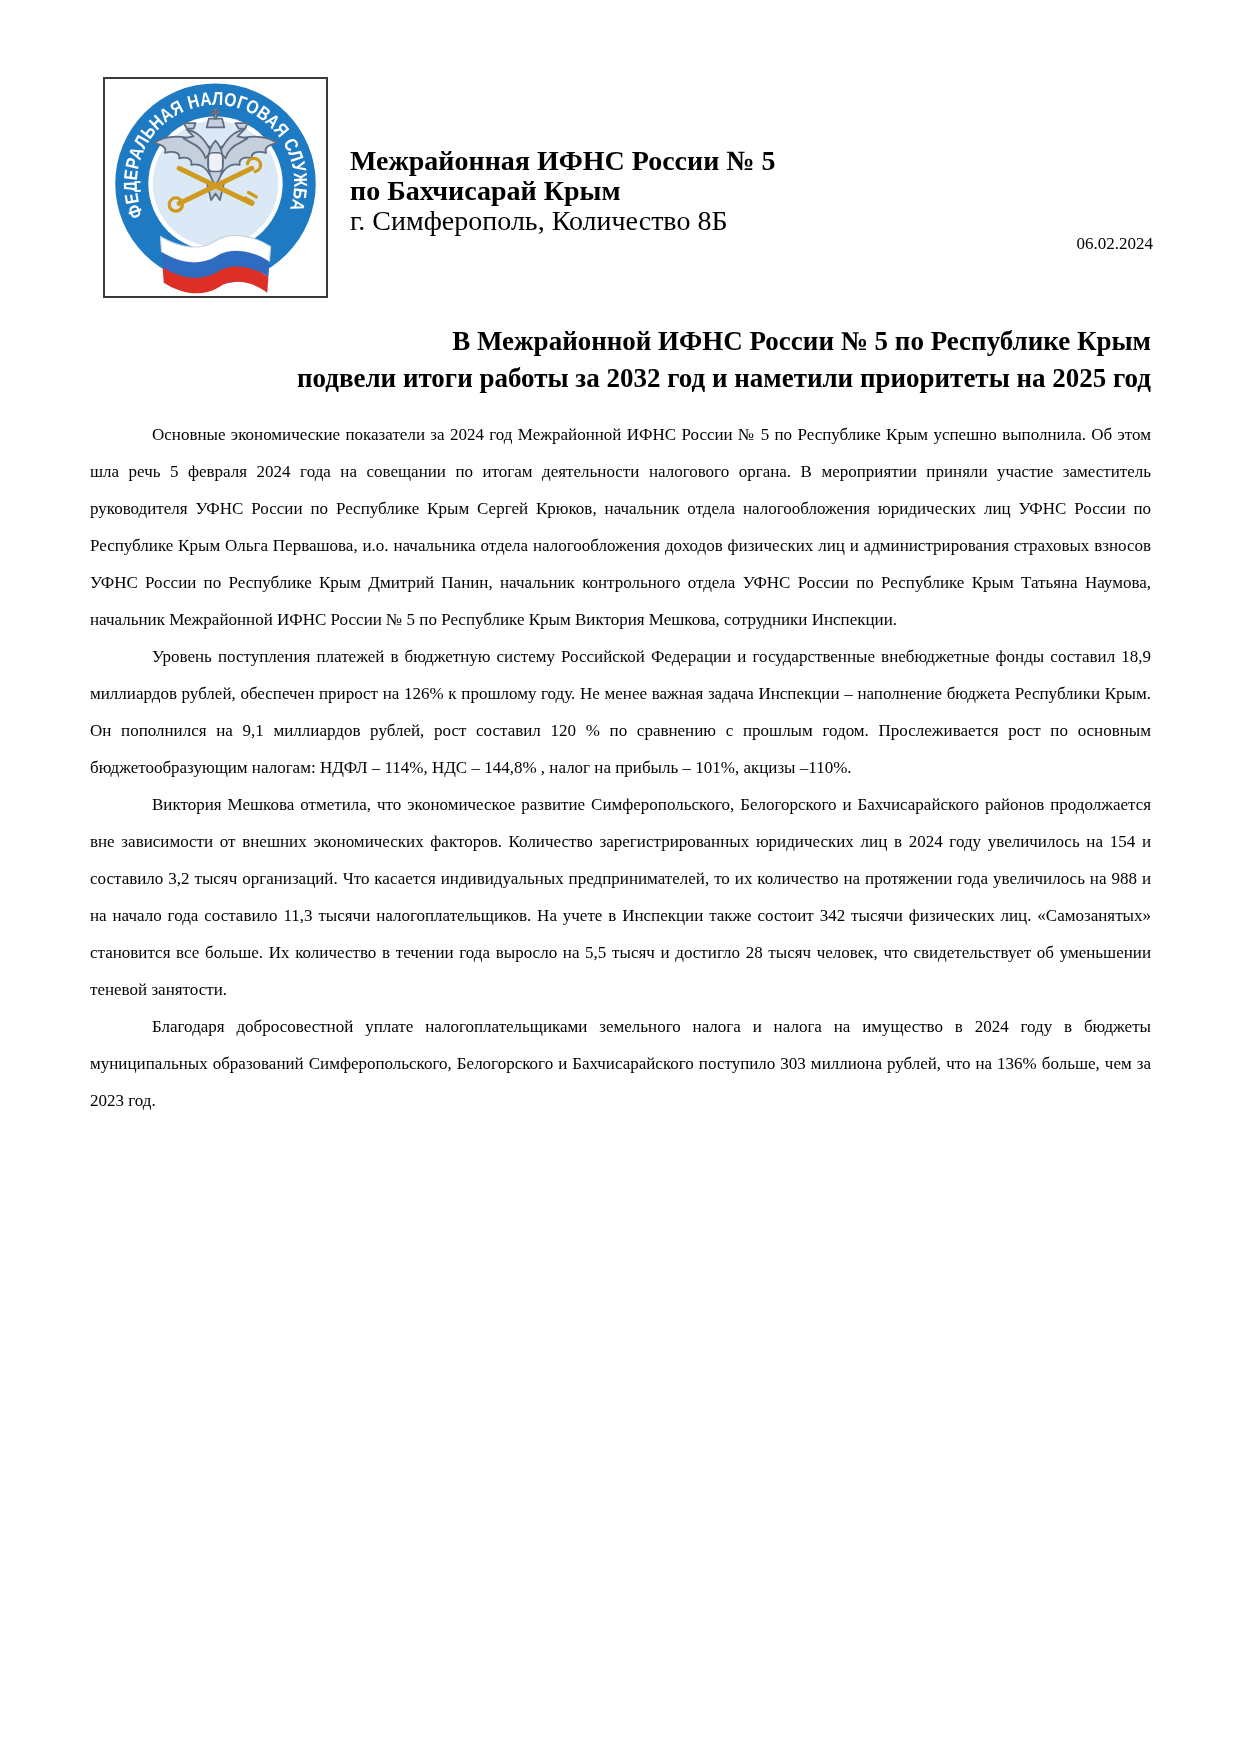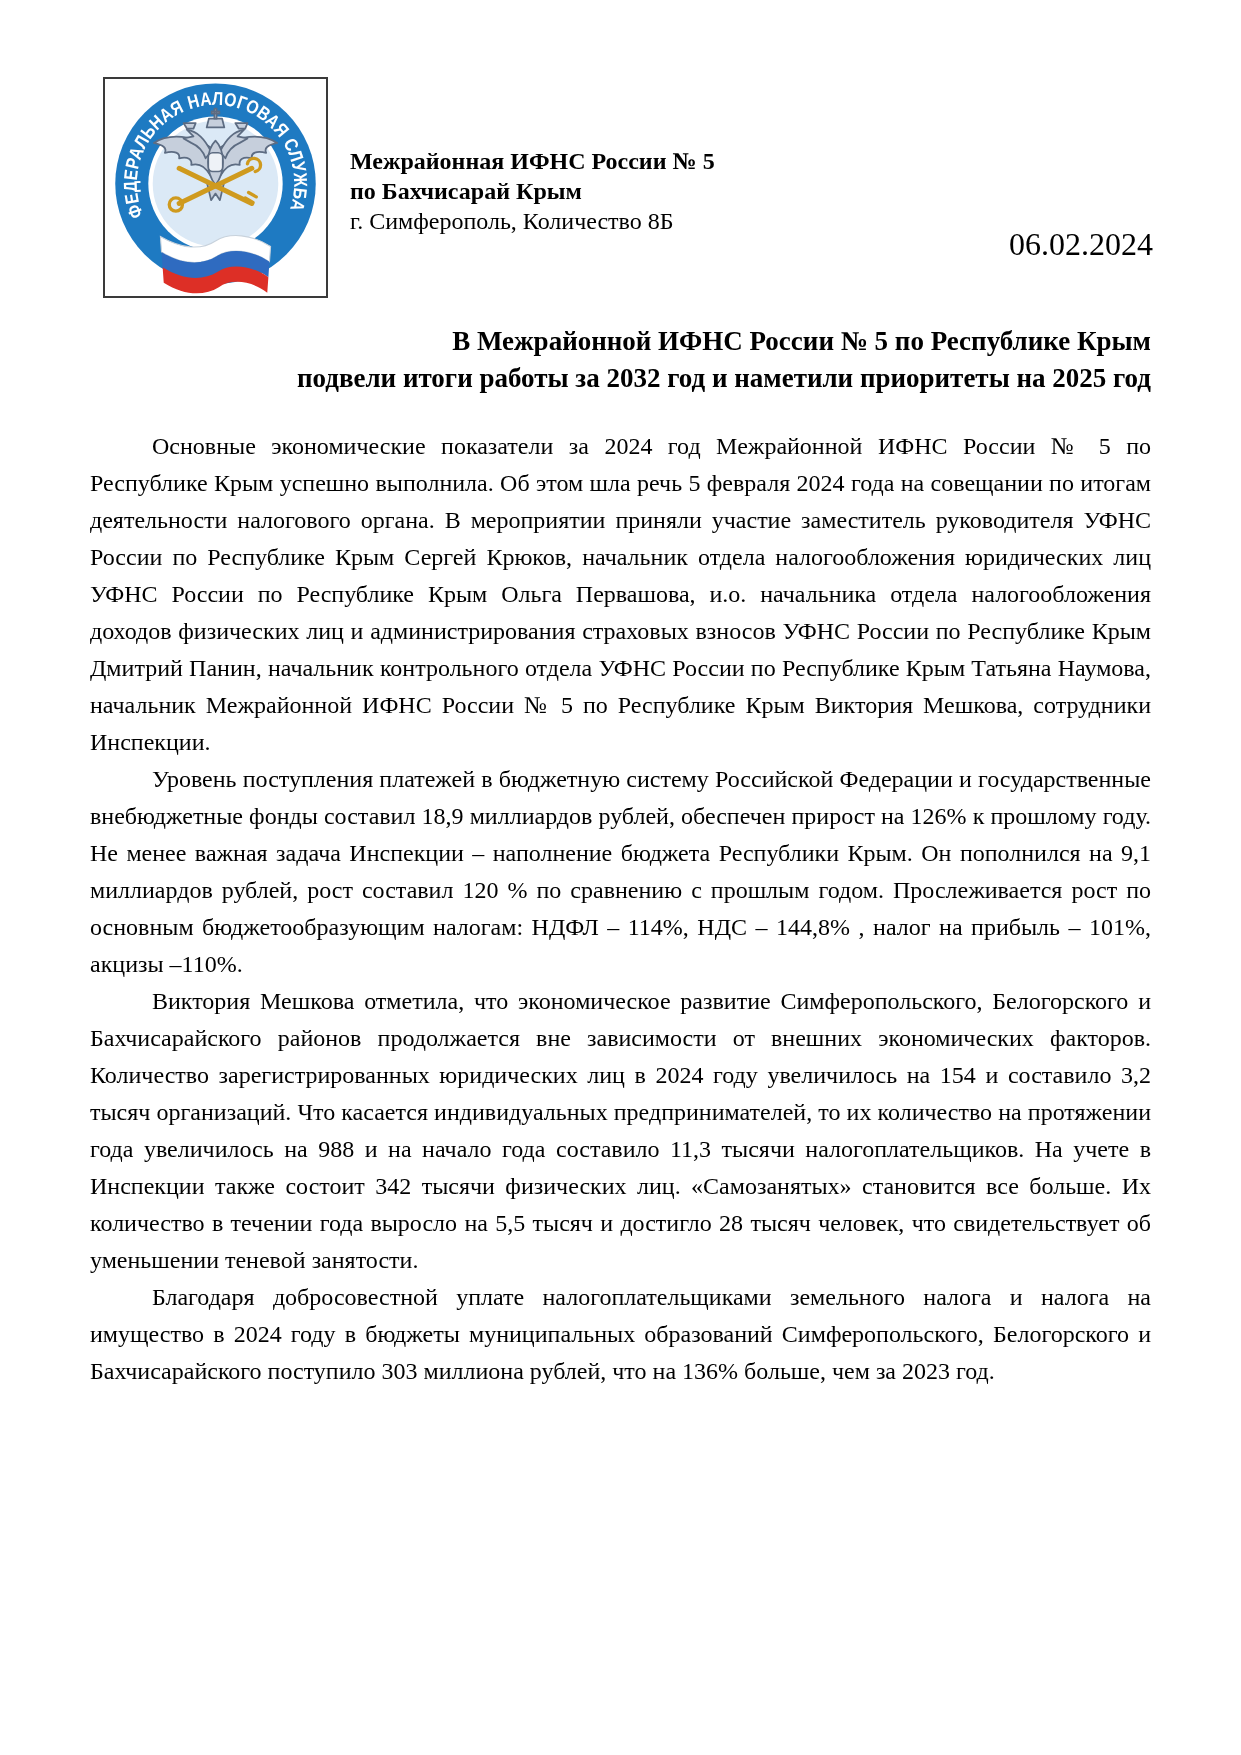--- a/index.html
+++ b/index.html
@@ -16,38 +16,38 @@
     position:absolute; left:103px; top:77px;
     width:225px; height:221px;
     border:2px solid #3a3a3a;
     box-sizing:border-box;
     background:#ffffff;
     display:flex; align-items:center; justify-content:center;
   }
   .logo-box svg { width:100%; height:100%; display:block; }
   .sender {
     position:absolute; left:350px; top:146px;
-    font-size:24px; line-height:30px;
+    font-size:28px; line-height:30px;
     white-space:nowrap;
   }
   .sender .b { font-weight:bold; }
   .doc-date {
     position:absolute; top:230px; right:88px;
-    font-size:32px; line-height:28px;font-family:Liberation Serif, serif;
+    font-size:17px; line-height:28px;font-family:Liberation Serif, serif;
   }
   
   .title {
     position:absolute; top:323px; left:90px; width:1061px;
     text-align:right; font-weight:bold;
     font-size:27px; line-height:37px;
   }
   
   .article {
-    position:absolute; top:428px; left:90px; width:1061px;
-    font-size:24px; line-height:37px;
+    position:absolute; top:416px; left:90px; width:1061px;
+    font-size:17px; line-height:37px;
     text-align:justify;
     hyphens:none;
   }
   .article p { margin:0; text-indent:62px; }
 </style>
 </head>
 <body>
 
 <div class="page">
 

